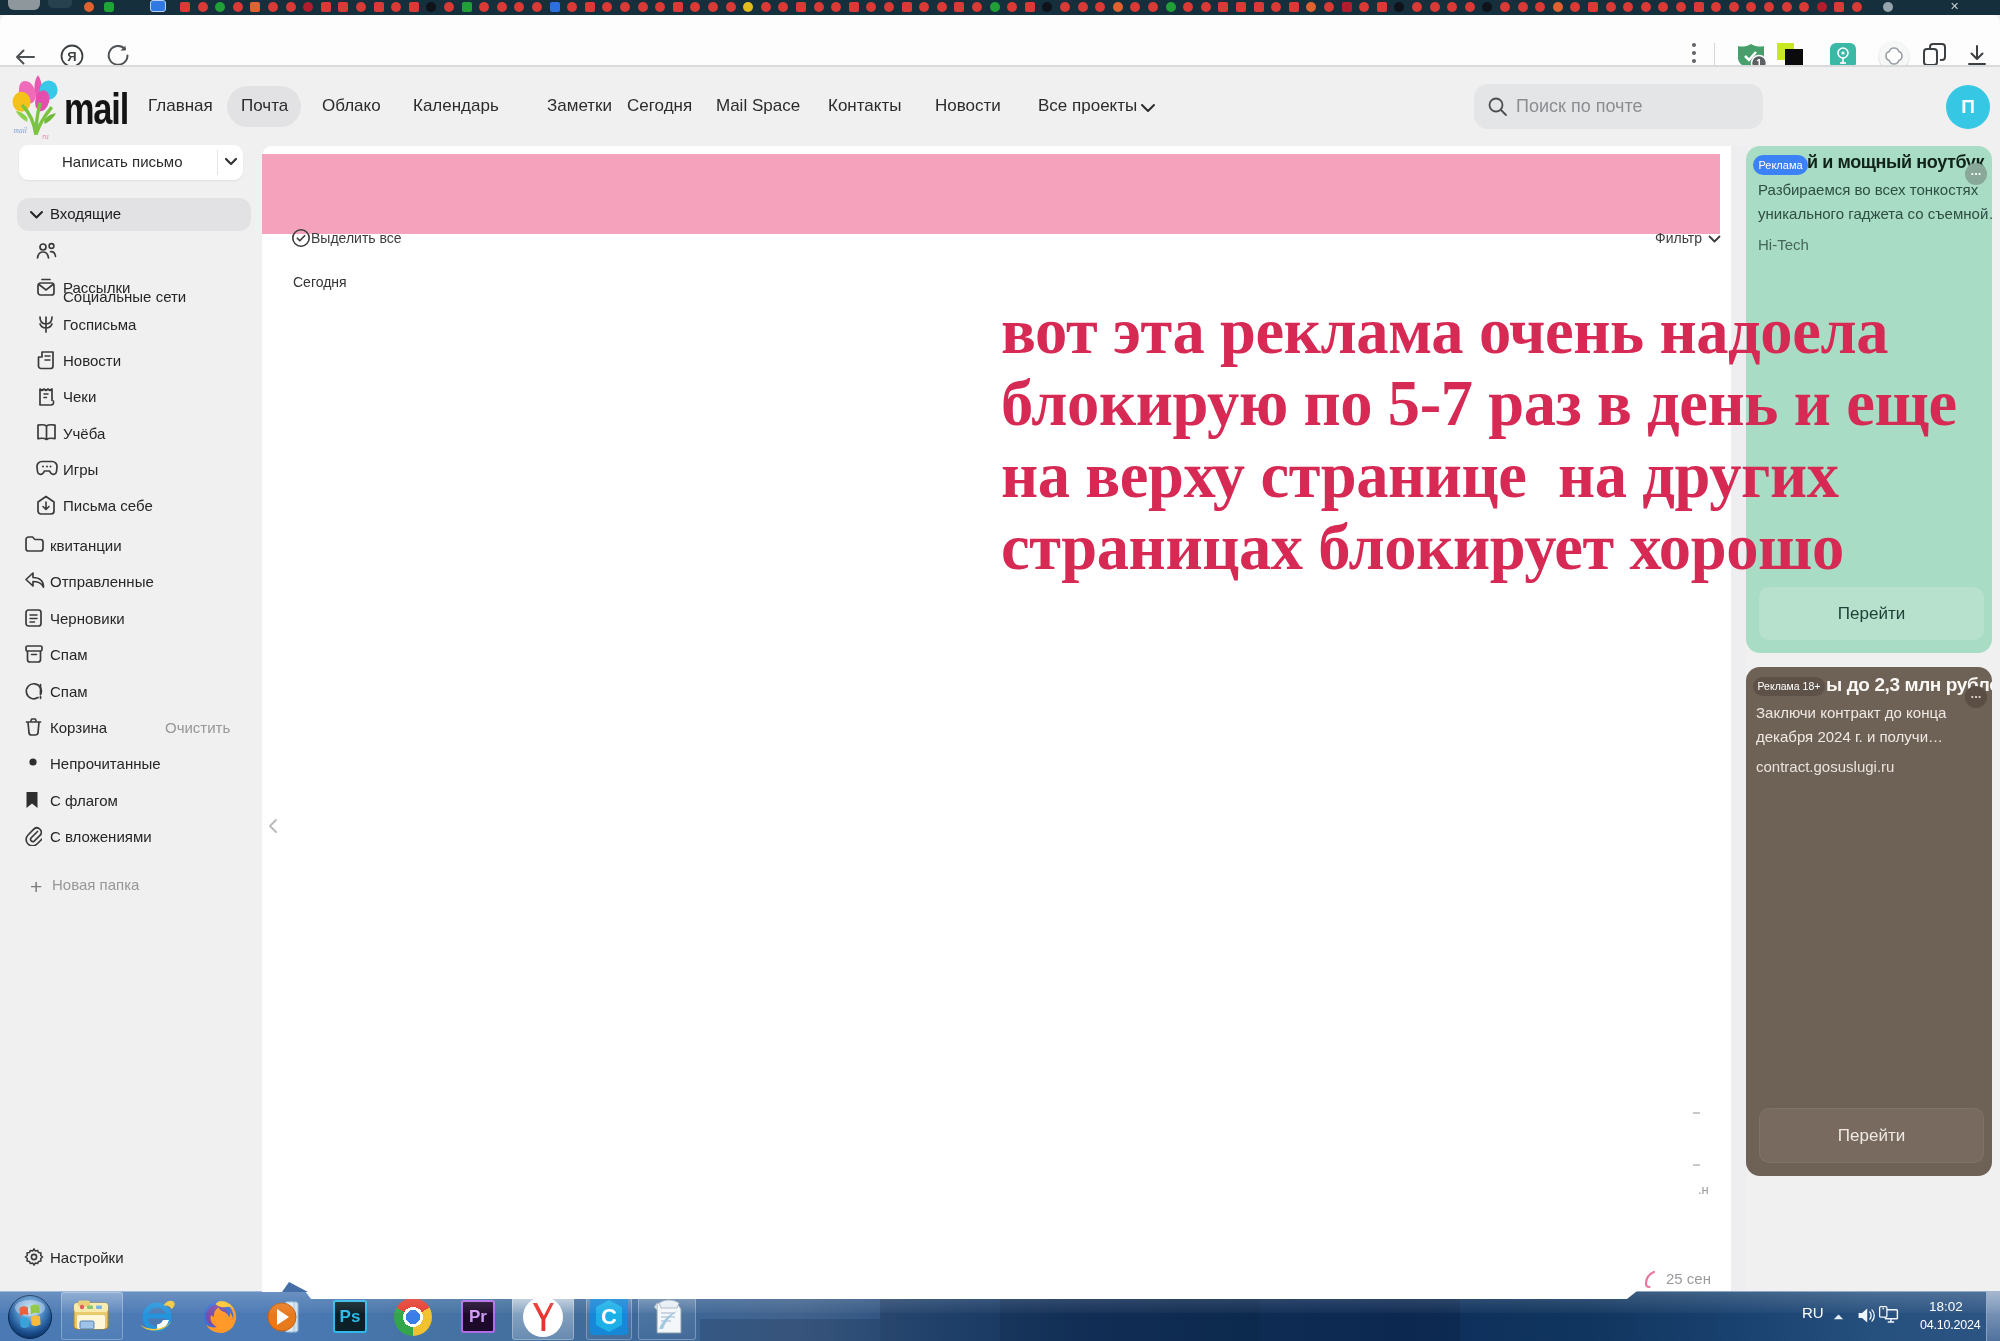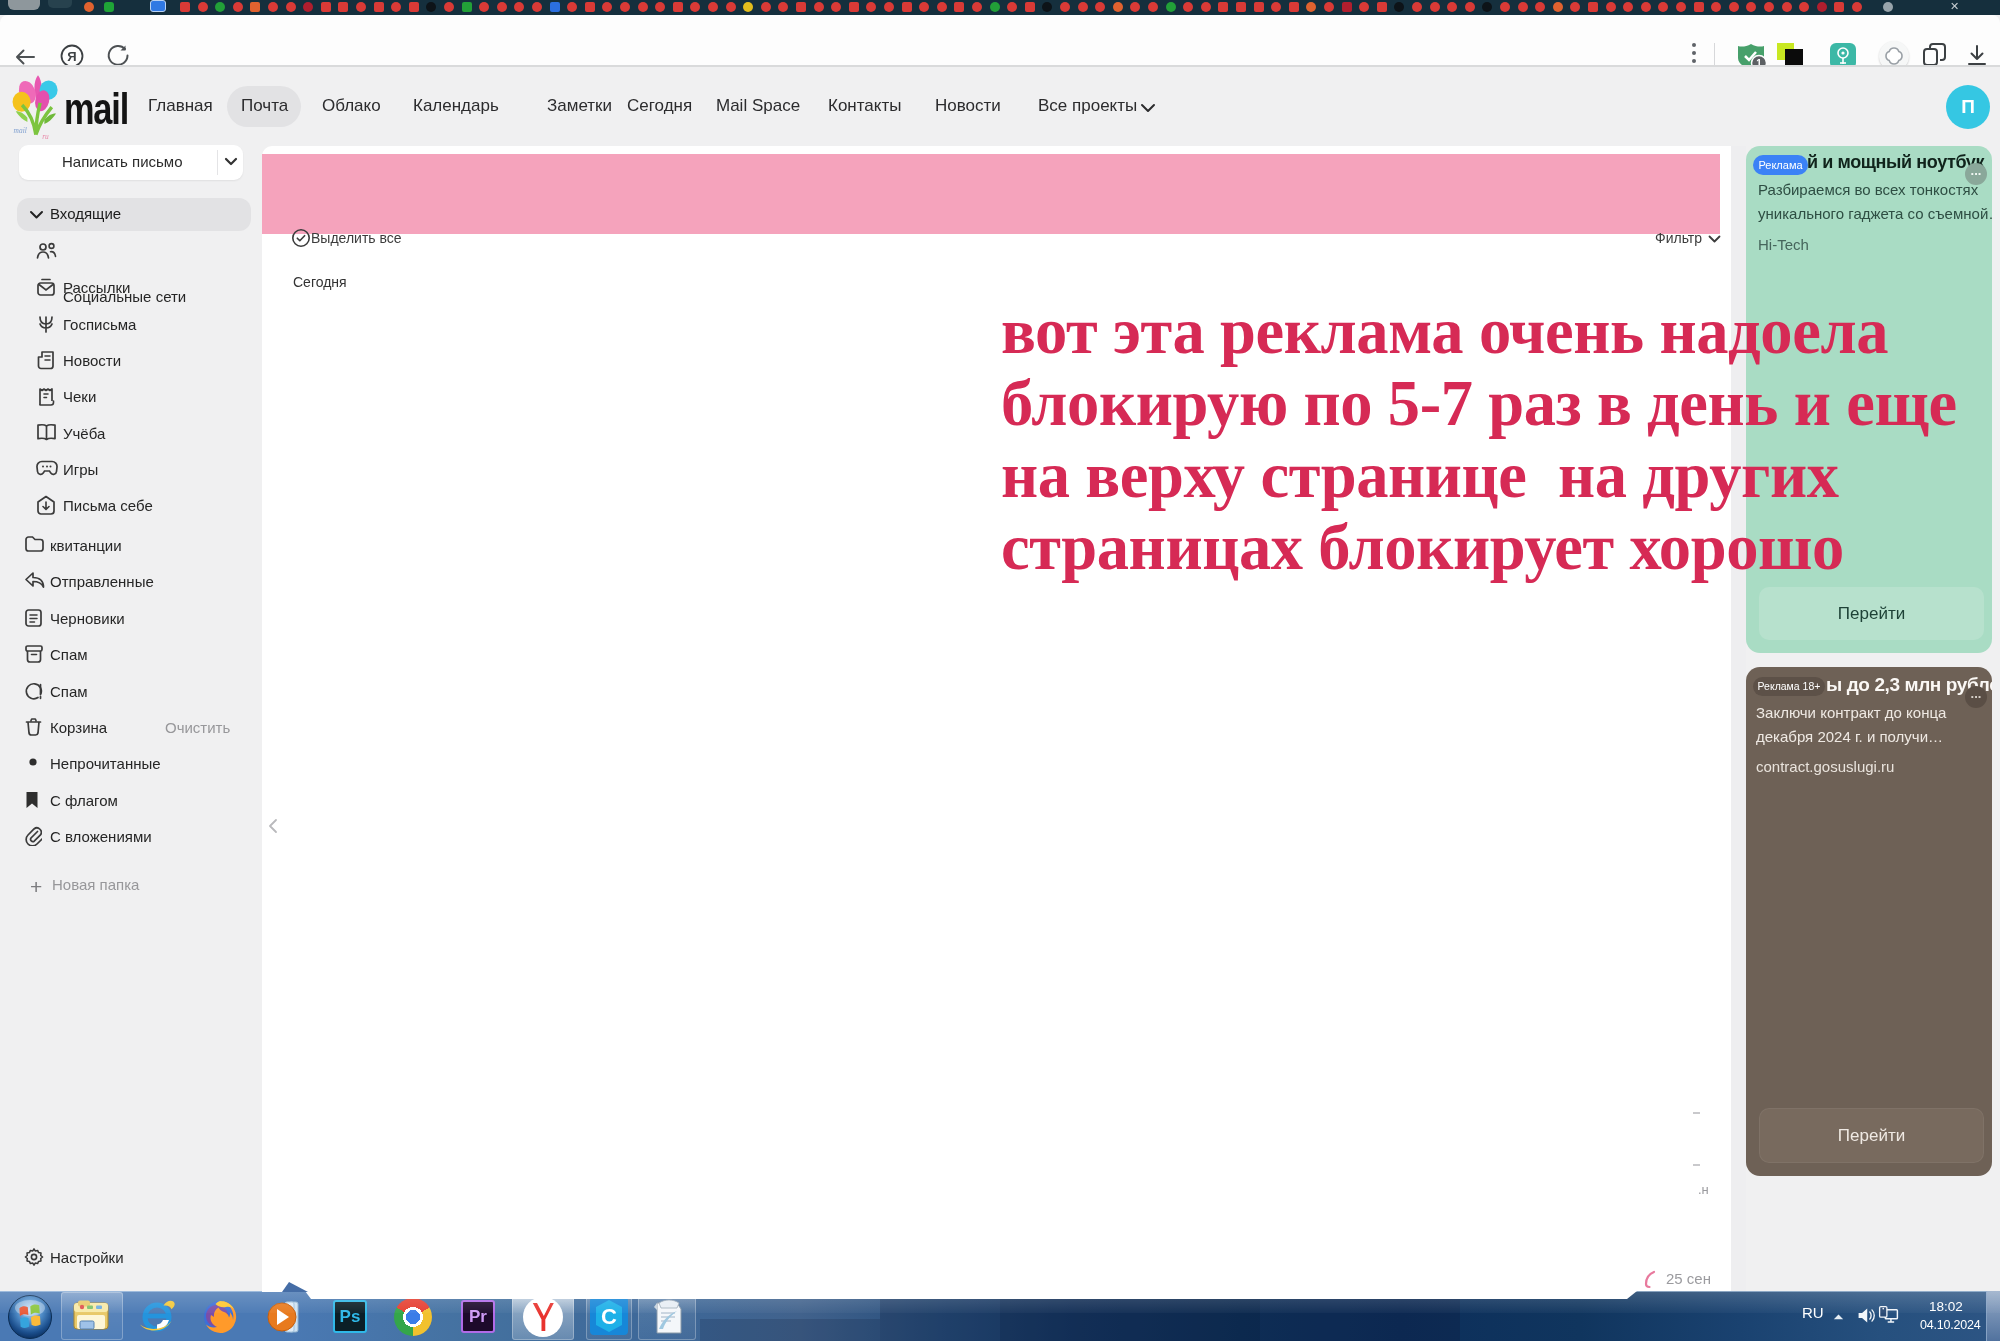--- a/index.html
+++ b/index.html
@@ -229,20 +229,27 @@
  <div class="nav" style="left:413px;text-align:right;">Календарь</div>
  <div class="nav" style="left:529px;margin-left:18px;">Заметки</div>
  <div class="nav" style="left:627px;">Сегодня</div>
  <div class="nav" style="left:716px;">Mail Space</div>
  <div class="nav" style="left:828px;">Контакты</div>
  <div class="nav" style="left:935px;">Новости</div>
  <div class="nav" style="left:1038px;">Все проекты</div>
  <svg class="abs" style="left:1140px;top:36px;" width="16" height="10" viewBox="0 0 16 10">
         <path d="M2 2l6 6 6-6" stroke="#2c2c2e" stroke-width="2" fill="none" stroke-linecap="round" stroke-linejoin="round"></path>
       </svg>
+ <div id="search">
+  <svg class="abs" style="left:13px;top:12px;" width="22" height="22" viewBox="0 0 22 22">
+          <circle cx="9" cy="9" r="6.5" stroke="#4c4f52" stroke-width="1.8" fill="none"></circle>
+          <path d="M14 14l5 5" stroke="#4c4f52" stroke-width="1.8" stroke-linecap="round"></path>
+        </svg>
+  <div class="abs" style="left:42px;top:12px;font-size:18px;color:#8b8e91;">Поиск по почте</div>
+ </div>
  <div id="avatar">П</div>
 </div>
 <div id="sidebar">
       <div id="compose">
         <div class="txt">Написать письмо</div>
         <div class="sep"></div>
         <svg style="position:absolute;left:205px;top:12px;" width="14" height="10" viewBox="0 0 14 10">
           <path d="M2 2l5 5 5-5" stroke="#333" stroke-width="2.2" fill="none" stroke-linecap="round" stroke-linejoin="round"></path>
         </svg>
       </div>

